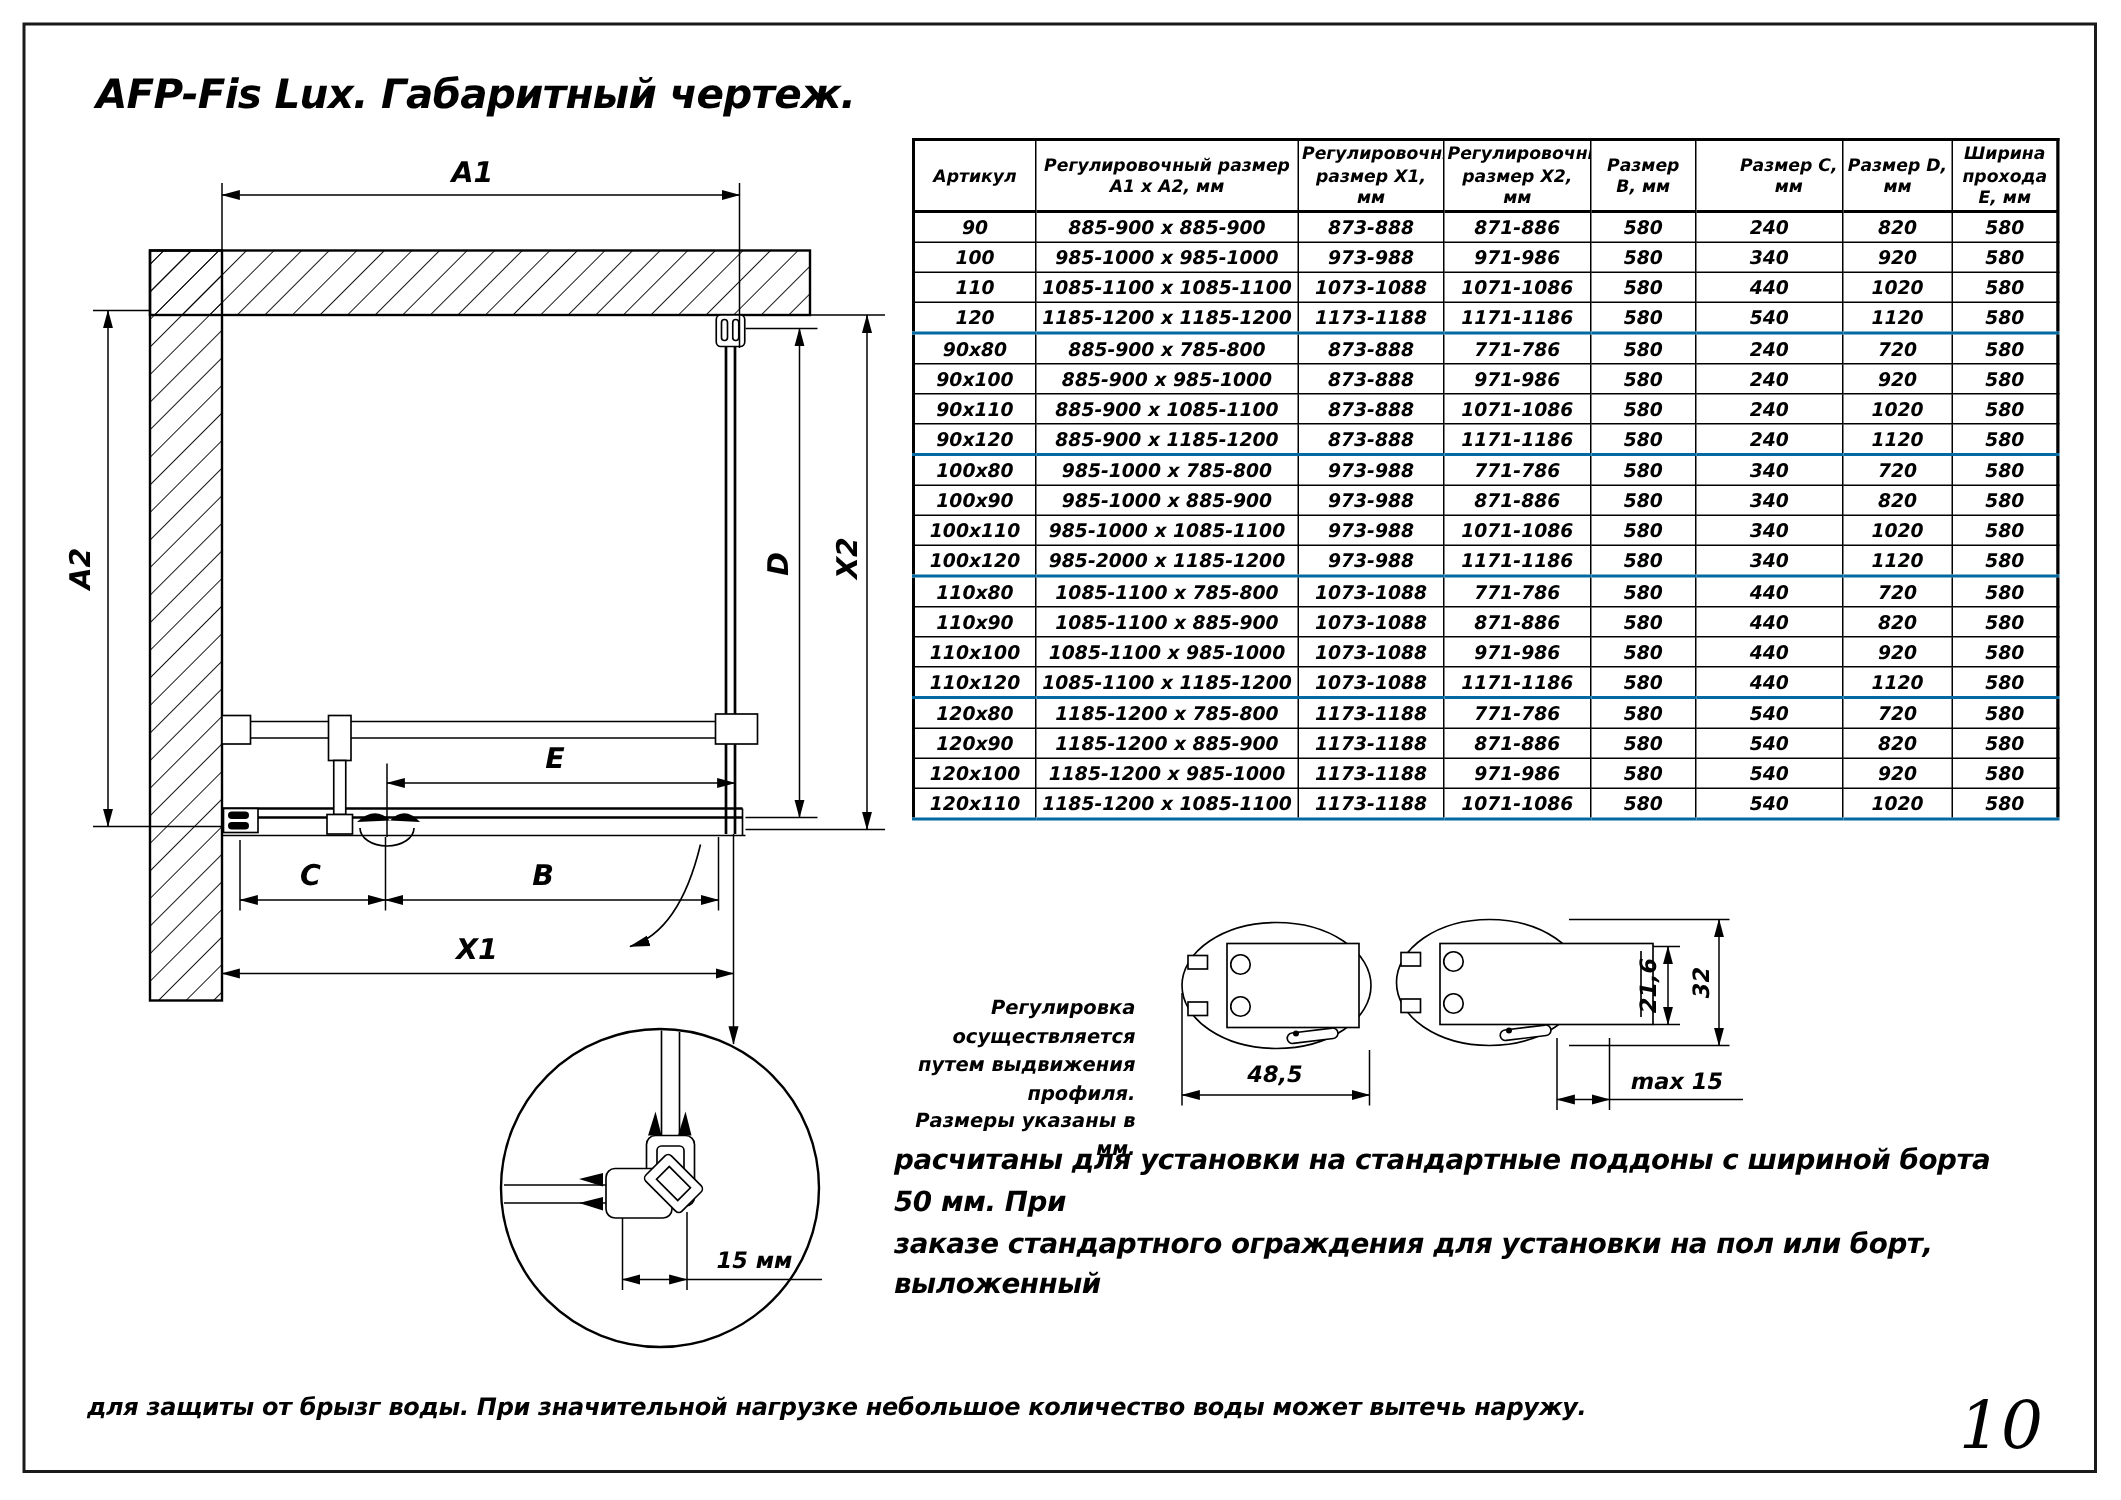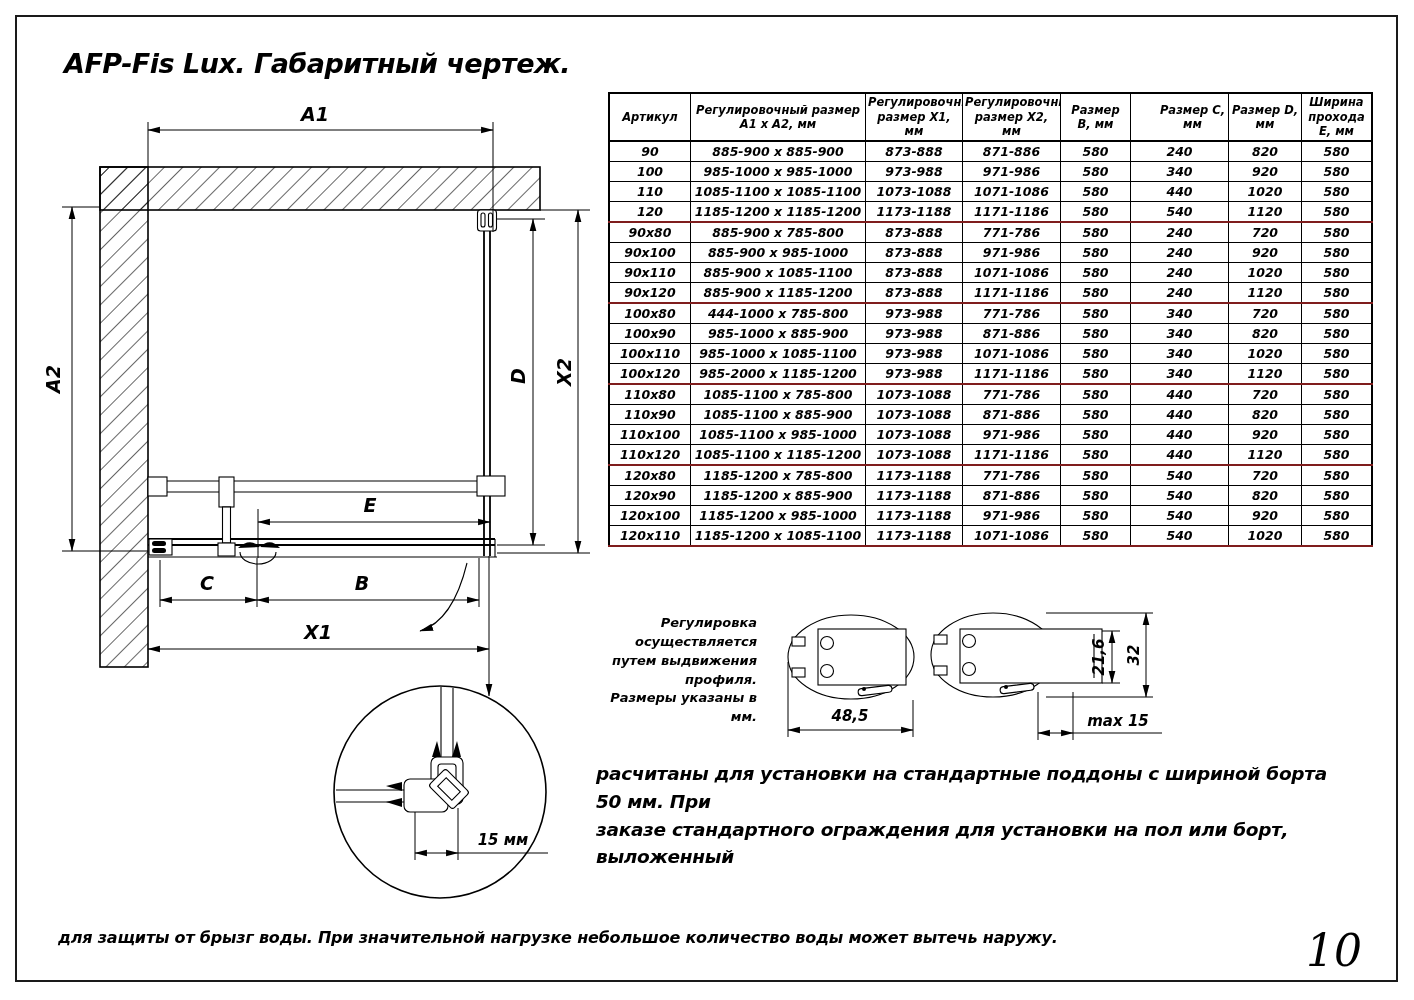--- a/index.html
+++ b/index.html
@@ -22,25 +22,25 @@
   text.lbl-sm{font:italic bold 15px "DejaVu Sans",sans-serif;fill:#000;}
 
   
   .table-wrap{position:absolute;left:608px;top:92px;width:764px;}
   .dim-table{border-collapse:collapse;table-layout:fixed;width:764px;border:2px solid #000;
              font:italic bold 13px "DejaVu Sans",sans-serif;}
   .dim-table th,.dim-table td{border:1px solid #000;text-align:center;padding:0 2px;overflow:hidden;}
   .dim-table th{font-size:11.5px;height:46px;line-height:1.25;}
   .dim-table td{height:19px;white-space:nowrap;font-size:12.5px;}
   .dim-table thead th{border-bottom:2px solid #000;}
-  .dim-table tbody tr:nth-child(4n) td{border-bottom:2px solid #7f1d1d;}
+  .dim-table tbody tr:nth-child(4n) td{border-bottom:2px solid #0369a1;}
   .table-footnote{position:absolute;left:247px;top:448px;width:181px;border:2px solid #000;border-top:none;
                   font:italic bold 11.5px "DejaVu Sans",sans-serif;text-align:center;padding:3px 2px;background:#fff;}
 
-  .adjust-note{position:absolute;left:585px;top:614px;width:172px;text-align:right;
+  .adjust-note{position:absolute;left:585px;top:664px;width:172px;text-align:right;
                font:italic bold 13px "DejaVu Sans",sans-serif;line-height:1.45;}
   .paragraph{position:absolute;left:596px;top:760px;width:740px;
              font:italic bold 18.5px "DejaVu Sans",sans-serif;line-height:1.5;letter-spacing:-0.3px;}
   .warning{position:absolute;left:58px;top:926px;width:1080px;
            font:italic bold 16px "DejaVu Sans",sans-serif;line-height:1.45;letter-spacing:-0.2px;}
   .warning .u{text-decoration:underline;}
 </style>
 </head>
 <body>
 
@@ -320,21 +320,21 @@
             <td>873-888</td>
             <td>1171-1186</td>
             <td>580</td>
             <td>240</td>
             <td>1120</td>
             <td>580</td>
             <td>1995</td>
           </tr>
           <tr>
             <td>100x80</td>
-            <td>444-1000 x 785-800</td>
+            <td>985-1000 x 785-800</td>
             <td>973-988</td>
             <td>771-786</td>
             <td>580</td>
             <td>340</td>
             <td>720</td>
             <td>580</td>
             <td>1995</td>
           </tr>
           <tr>
             <td>100x90</td>

